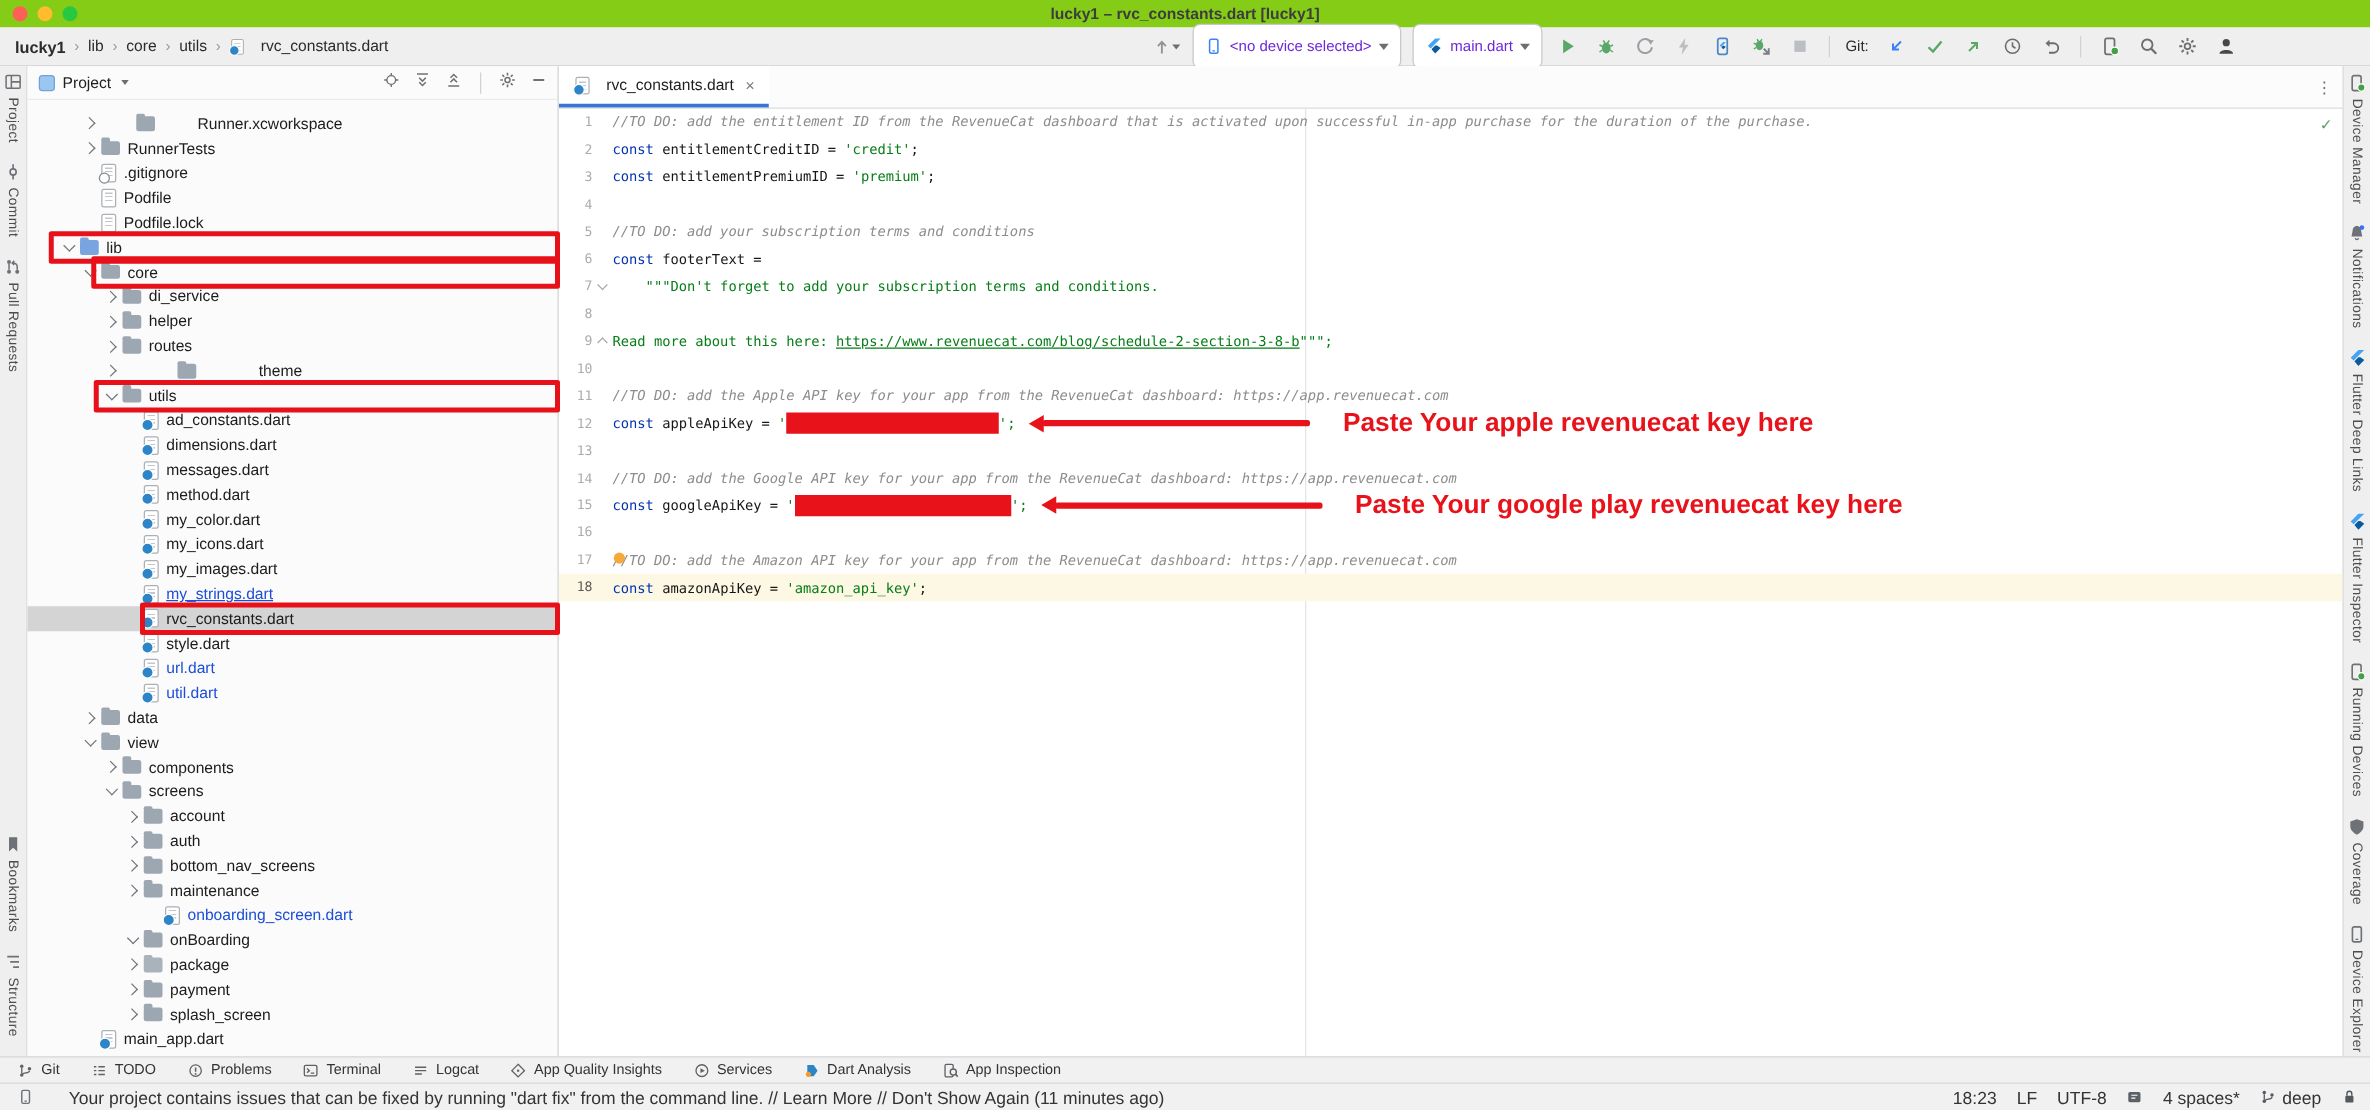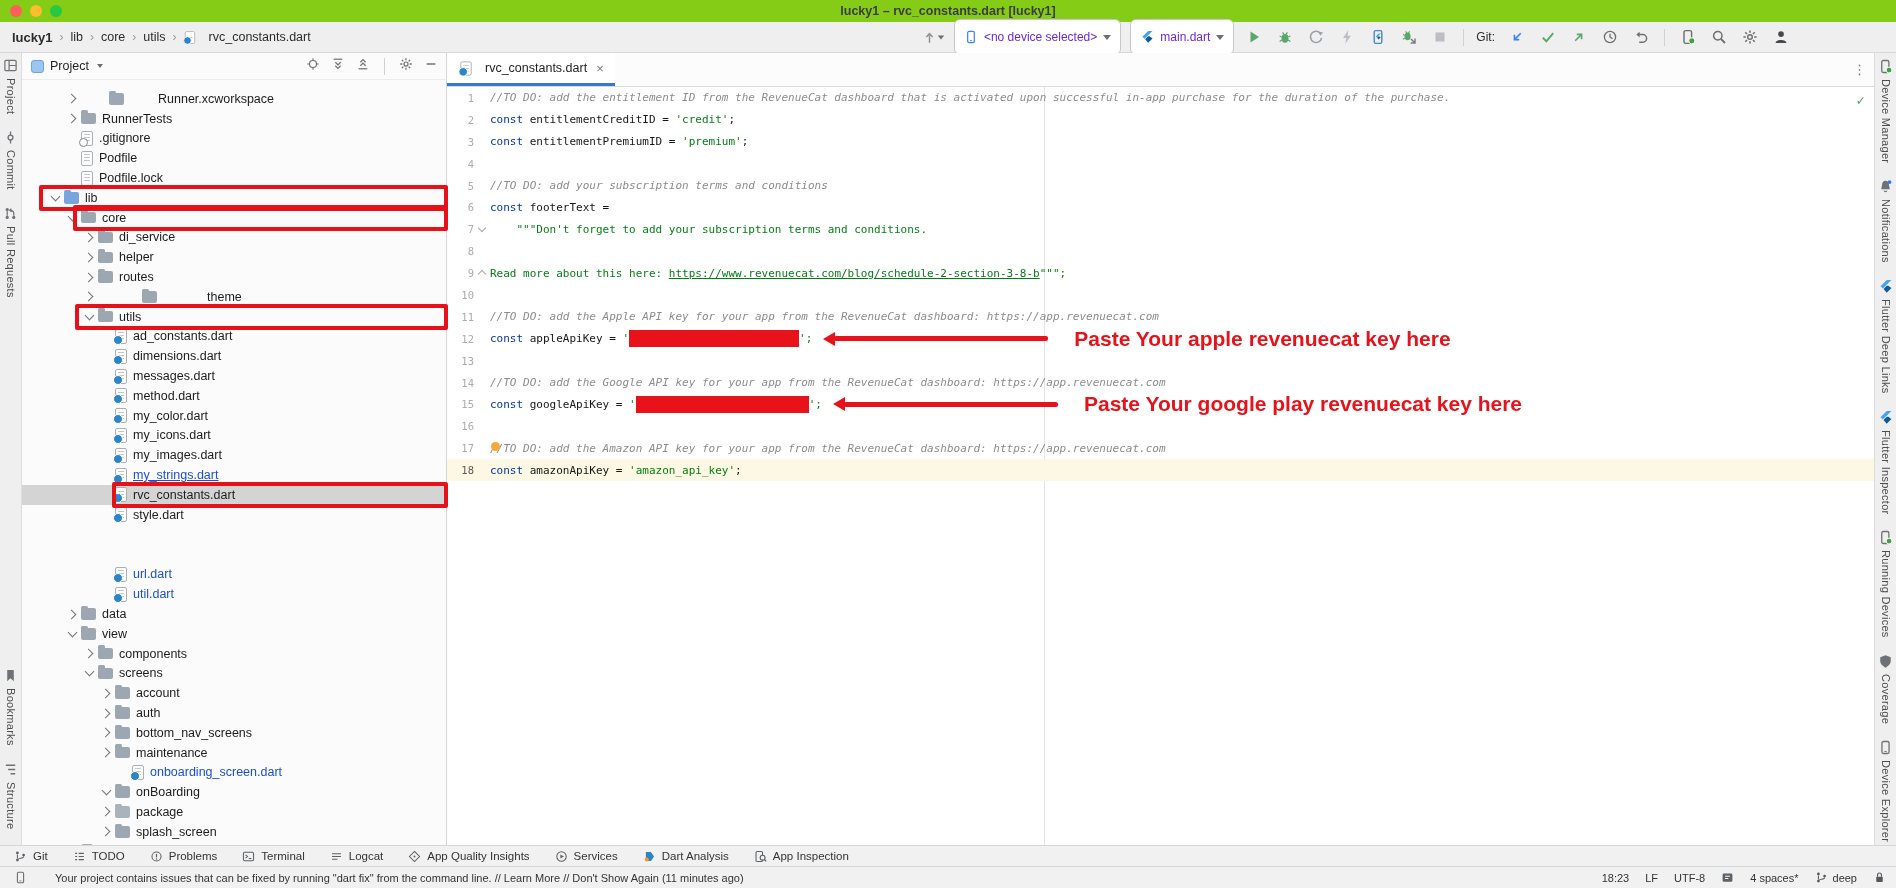--- a/index.html
+++ b/index.html
@@ -106,21 +106,21 @@
       border-top:7px solid transparent; border-bottom:7px solid transparent; border-right:12px solid #E8121B; }
   .ann-text { color:#E8121B; font-family:"Liberation Sans", sans-serif; font-weight:700; font-size:21px; margin-left:26px; white-space:nowrap; }
 
   
   .toolrow { position:absolute; left:0; right:0; bottom:22px; height:21px; background:#F1F1F1;
              border-top:1px solid #D6D6D6; display:flex; align-items:center; padding-left:14px; gap:25px; }
   .tool-item { display:flex; align-items:center; gap:6px; font-size:11.5px; color:#333; white-space:nowrap; }
 
   
   .statusbar { position:absolute; left:0; right:0; bottom:0; height:22px; background:#F1F1F1;
-               border-top:1px solid #D6D6D6; display:flex; align-items:center; font-size:11px; color:#333; }
+               border-top:1px solid #D6D6D6; display:flex; align-items:center; font-size:14px; color:#333; }
   .sb-msg { display:flex; align-items:center; gap:28px; padding-left:14px; white-space:nowrap; }
   .sb-right { margin-left:auto; display:flex; align-items:center; gap:16px; padding-right:10px; white-space:nowrap; }
   .sb-item { display:flex; align-items:center; gap:5px; }
 </style>
 </head>
 <body>
 
 <div class="win">
 
   <div class="titlebar">
@@ -527,21 +527,21 @@
           <div class="trow sel boxed" style="--bl: 90px; padding-left: 76px;">
             <span class="chev-box"></span>
             <span class="fi dart"></span>
             <span class="lbl">rvc_constants.dart</span>
           </div>
           <div class="trow" style="padding-left: 76px;">
             <span class="chev-box"></span>
             <span class="fi dart"></span>
             <span class="lbl">style.dart</span>
           </div>
-          <div class="trow" style="padding-left: 76px; margin-top: 40px;">
+          <div class="trow" style="padding-left: 76px;">
             <span class="chev-box"></span>
             <span class="fi dart"></span>
             <span class="lbl blue">url.dart</span>
           </div>
           <div class="trow" style="padding-left: 76px;">
             <span class="chev-box"></span>
             <span class="fi dart"></span>
             <span class="lbl blue">util.dart</span>
           </div>
           <div class="trow" style="padding-left: 42px;">
@@ -611,20 +611,27 @@
             </span>
             <span class="fold-i"></span>
             <span class="lbl">onBoarding</span>
           </div>
           <div class="trow" style="padding-left: 76px;">
             <span class="chev-box">
               <span class="chev closed"></span>
             </span>
             <span class="fold-i plain"></span>
             <span class="lbl">package</span>
+          </div>
+          <div class="trow" style="padding-left: 76px;">
+            <span class="chev-box">
+              <span class="chev closed"></span>
+            </span>
+            <span class="fold-i"></span>
+            <span class="lbl">payment</span>
           </div>
           <div class="trow" style="padding-left: 76px;">
             <span class="chev-box">
               <span class="chev closed"></span>
             </span>
             <span class="fold-i"></span>
             <span class="lbl">splash_screen</span>
           </div>
           <div class="trow" style="padding-left: 42px;">
             <span class="chev-box"></span>

